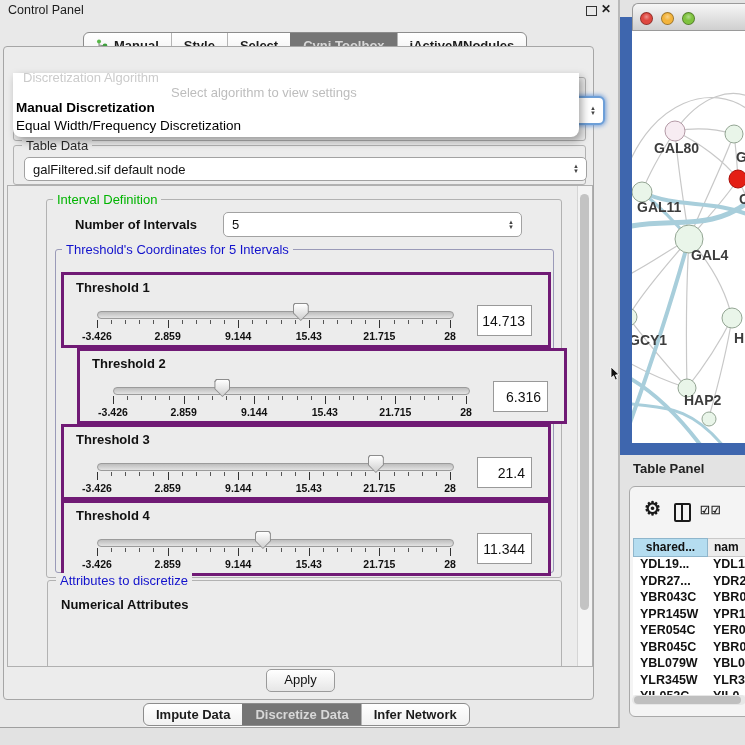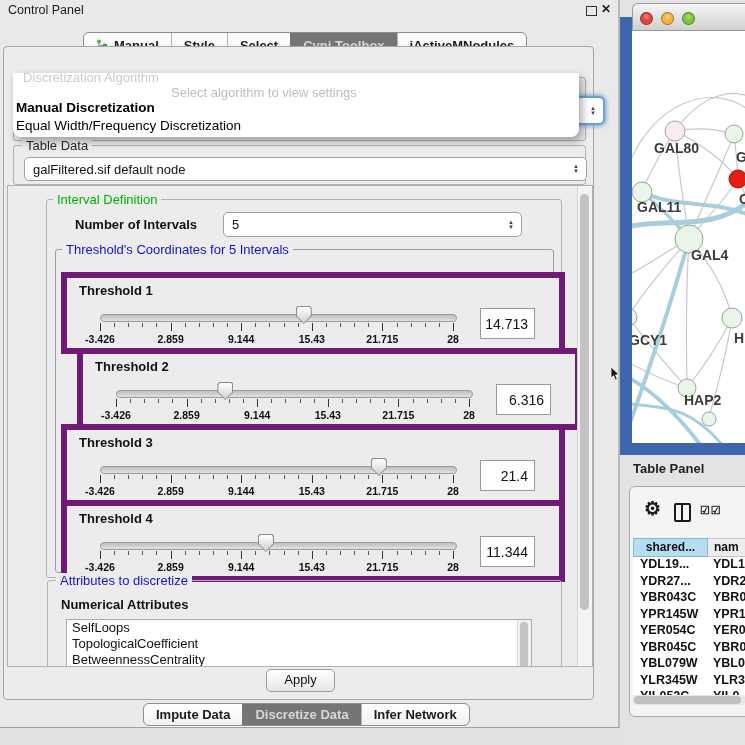--- a/index.html
+++ b/index.html
@@ -41,21 +41,21 @@
   .faded-label{position:absolute;left:19px;top:23px;font-size:13px;color:#cbcbcb;z-index:21;}
   .blue-combo{position:absolute;left:554px;top:49px;width:43px;height:25px;background:#fff;
               border:2px solid #6d9fd8;border-radius:6px;box-shadow:0 0 4px 1px rgba(100,150,215,.9);
               z-index:5;display:flex;justify-content:flex-end;align-items:center;}
   
   .scroll-area{position:absolute;left:3px;top:138px;width:584px;height:480px;border:1px solid #b0b0b0;
                background:#ececec;overflow:hidden;}
   .vscroll{position:absolute;right:0;top:0;width:14px;height:100%;background:#f3f3f3;border-left:1px solid #d5d5d5;}
   .vscroll .thumb{position:absolute;left:2px;top:8px;width:9px;height:416px;background:#c3c3c3;border-radius:5px;}
   
-  .th-panel{position:absolute;left:5px;width:484px;height:70px;border:6px solid #701a75;background:#ececec;padding-left:8px;}
+  .th-panel{position:absolute;left:5px;width:484px;height:70px;border:3px solid #701a75;background:#ececec;}
   .th-label{position:absolute;left:12px;top:5px;font-size:13px;font-weight:bold;color:#111;}
   .track{position:absolute;left:33px;top:36px;width:355px;height:6px;border:1px solid #9b9b9b;border-radius:4px;
          background:linear-gradient(#bdbdbd,#e3e3e3);}
   .handle{position:absolute;top:28px;width:16px;height:18px;z-index:3;}
   .h-outer{position:absolute;inset:0;background:#8d8d8d;
            clip-path:polygon(10% 0,90% 0,100% 12%,100% 55%,50% 100%,0 55%,0 12%);}
   .h-inner{position:absolute;inset:1px;background:linear-gradient(#ffffff,#cfcfcf);
            clip-path:polygon(10% 0,90% 0,100% 12%,100% 55%,50% 100%,0 55%,0 12%);}
   .tick{position:absolute;width:1px;background:#555;}
   .tick.major{top:45px;height:8px;background:#333;}
@@ -344,30 +344,20 @@
                 </div>
                 <div class="val-box">11.344</div>
               </div>
             </div>
         </div>
       </div>
 
       <div class="groupbox" style="left:39px;top:394px;width:513px;height:96px;">
         <span class="group-label gl-blue" style="left:8px;">Attributes to discretize</span>
         <span class="attr-title">Numerical Attributes</span>
-        <div class="attr-list">
-          <div id="attr-items">
-              <div class="attr-item">SelfLoops</div>
-              <div class="attr-item">TopologicalCoefficient</div>
-              <div class="attr-item">BetweennessCentrality</div>
-            </div>
-          <div class="list-scroll">
-              <div class="thumb"></div>
-            </div>
-        </div>
       </div>
 
       <div class="vscroll">
           <div class="thumb"></div>
         </div>
     </div>
 
     <div class="apply-btn">Apply</div>
   </div>
 

